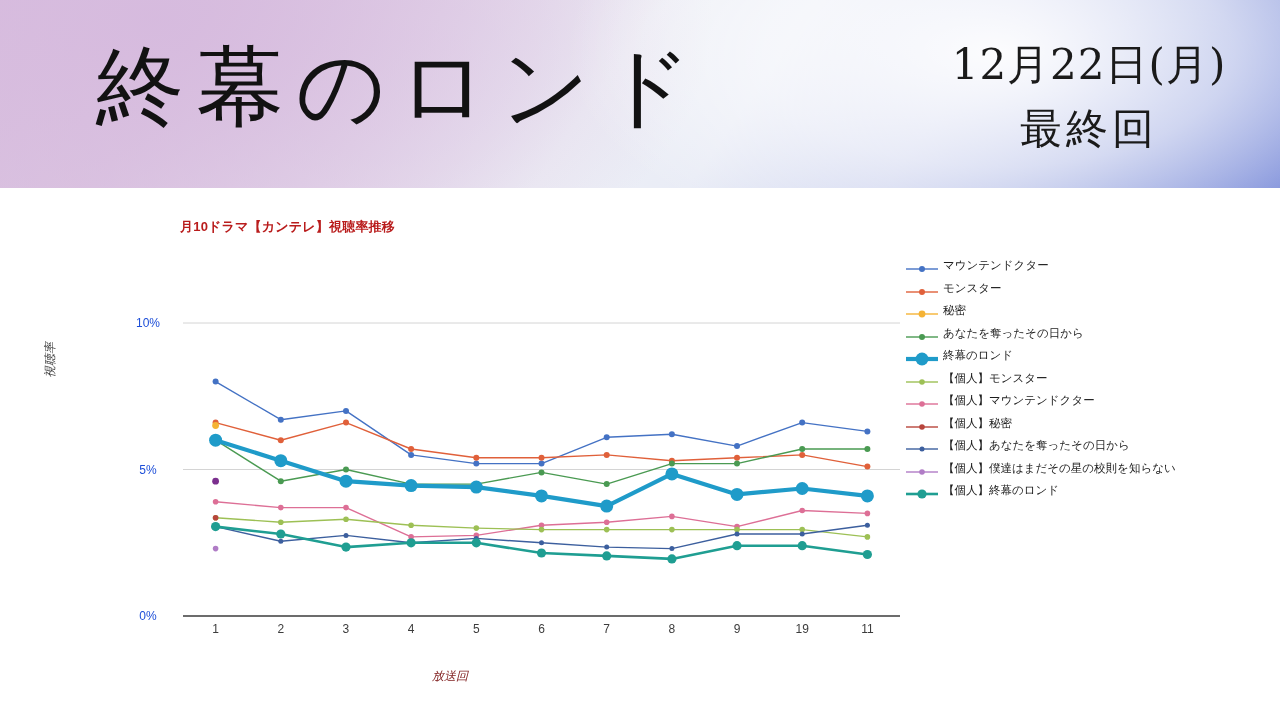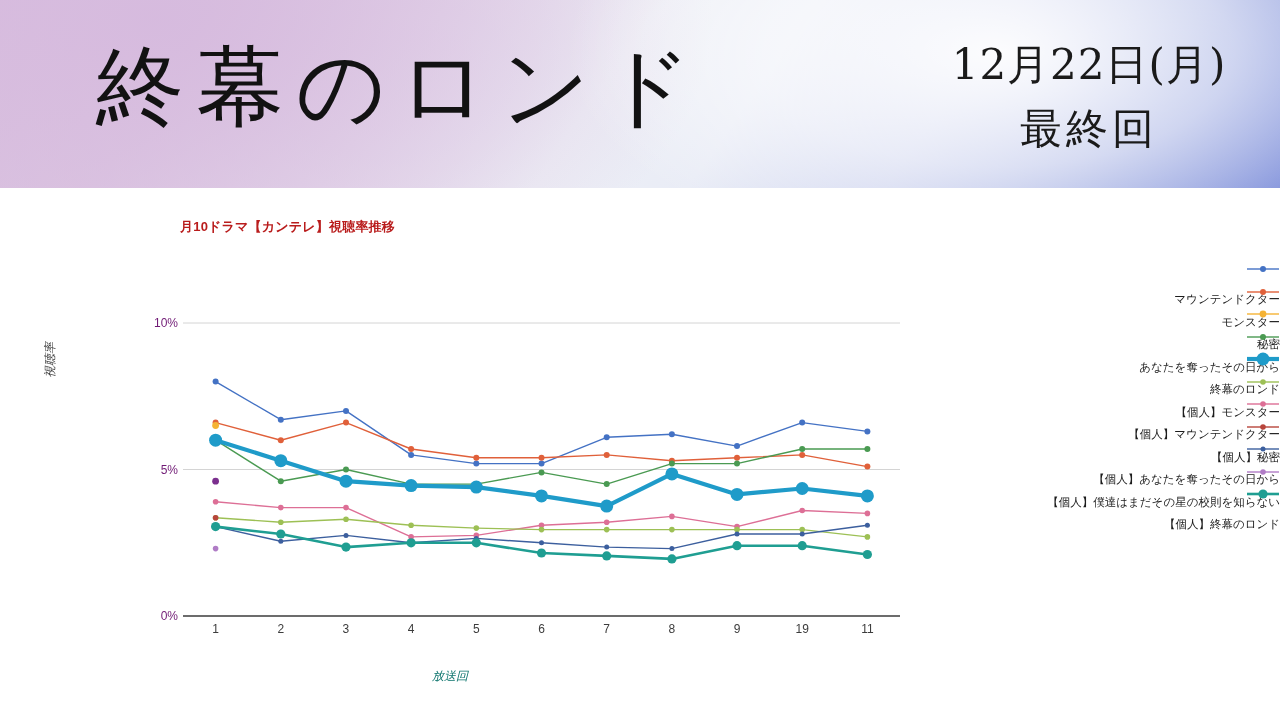--- a/index.html
+++ b/index.html
@@ -56,41 +56,41 @@
   }
   .plot-wrap { position: absolute; left: 0; top: 0; width: 910px; height: 532px; }
   .ylabel {
     position: absolute; left: 42px; top: 190px;
     font-size: 12px; color: #3c3c3c; font-style: italic;
     transform: rotate(-90deg); transform-origin: left top;
     white-space: nowrap;
   }
   .xlabel {
     position: absolute; left: 0; top: 480px; width: 900px;
-    text-align: center; font-size: 12px; color: #0f766e; font-style: italic;
+    text-align: center; font-size: 12px; color: #7f1d1d; font-style: italic;
   }
   .ytick {
-    position: absolute; right: 0; width: 60px; text-align: right;
-    font-size: 12px; color: #701a75;
+    position: absolute; right: 0; width: 60px; text-align: center;
+    font-size: 12px; color: #1d4ed8;
     transform: translateY(-50%);
   }
   .yticks { position: absolute; left: 110px; top: 0; width: 68px; height: 532px; }
   .xticks { position: absolute; left: 183px; top: 434px; width: 717px; height: 24px; }
   .xtick {
     position: absolute; top: 0; width: 40px; text-align: center;
     font-size: 12px; color: #3c3c3c; transform: translateX(-50%);
   }
   svg.plot { position: absolute; left: 0; top: 0; width: 910px; height: 532px; }
 
   
   .legend {
     position: absolute; left: 905px; top: 70px; width: 375px;
   }
   .legend-row {
-    display: flex; align-items: flex-end; height: 22.5px; flex-direction: column;
+    display: flex; align-items: flex-start; height: 22.5px;
   }
   .legend-key { width: 34px; height: 22px; flex: 0 0 34px; position: relative; }
   .legend-key svg { position: absolute; left: 0; top: 0; }
   .legend-label {
     font-size: 11.5px; color: #1c1c1c; white-space: nowrap;
     padding-left: 4px;
   }
 </style>
 </head>
 <body>

